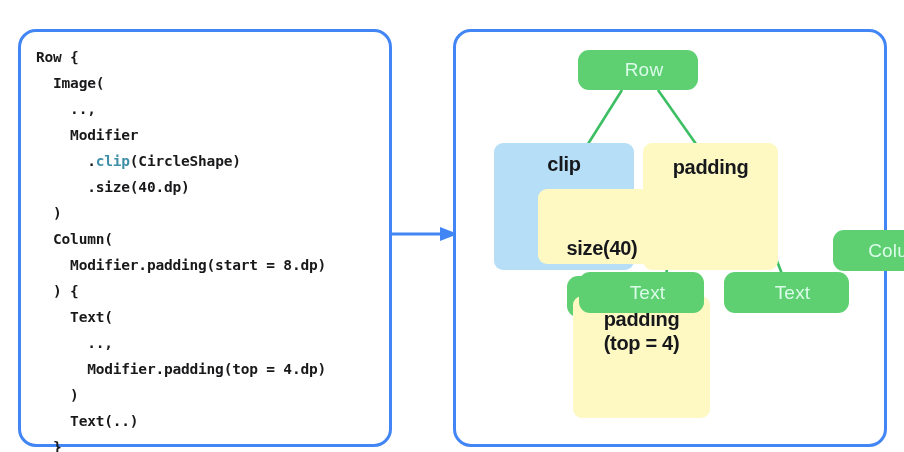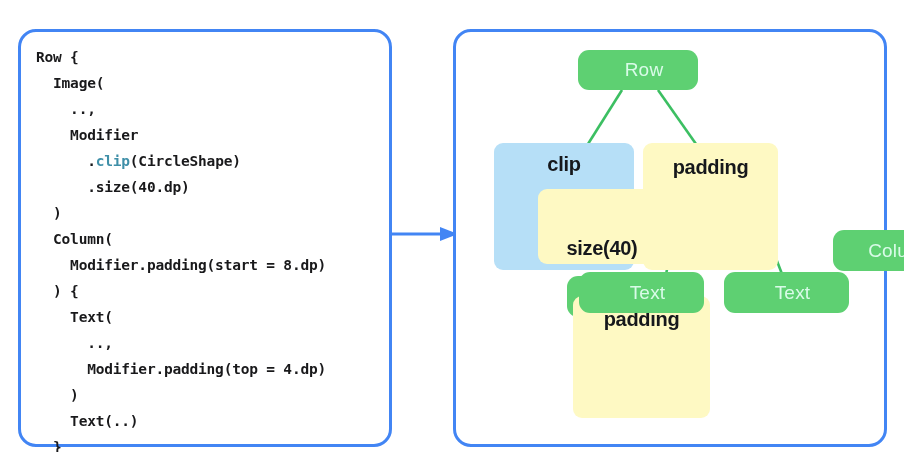--- a/index.html
+++ b/index.html
@@ -198,20 +198,21 @@
     <div class="mod-box mod-inner" id="box-padstart">
       <div class="mod-label" id="label-padstart">
         <div>padding</div>
       </div>
       <div class="node-green" id="node-column">Column</div>
     </div>
 
     <div class="mod-box mod-inner" id="box-padtop">
       <div class="mod-label" id="label-padtop">
         <div>padding</div>
+        <div>(top = 4)</div>
       </div>
     </div>
 
     <div class="node-green" id="node-text-1">Text</div>
     <div class="node-green" id="node-text-2">Text</div>
 
   </div>
 
 </div>
 

